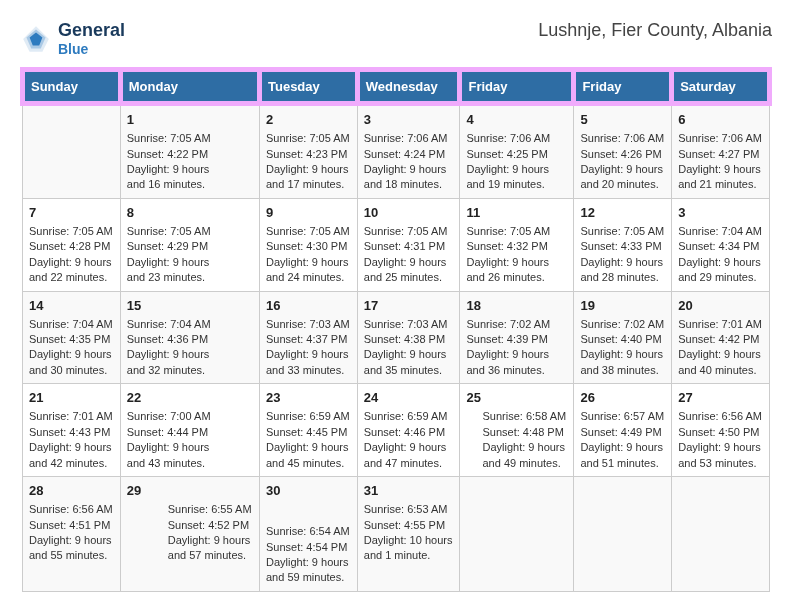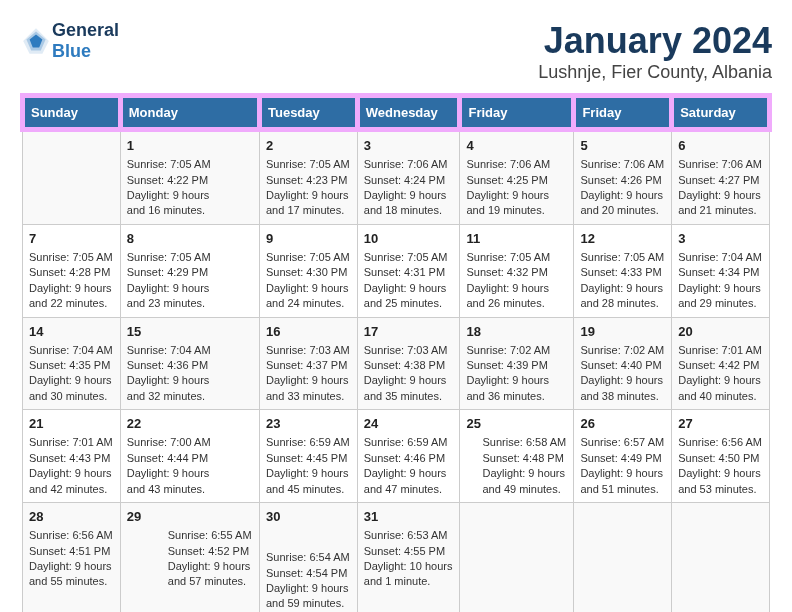--- a/index.html
+++ b/index.html
@@ -12,21 +12,21 @@
     }
     .header-area {
       display: flex;
       justify-content: space-between;
       align-items: flex-start;
       margin-bottom: 10px;
     }
     .logo {
       display: flex;
       align-items: center;
-      gap: 0;
+      gap: 6px;
     }
     .logo-icon {
       width: 32px;
       height: 32px;
     }
     .title-area {
       text-align: right;
     }
     .month-title {
       font-size: 36px;
@@ -88,25 +88,24 @@
 
 <div class="header-area">
   <div class="logo">
     <svg class="logo-icon" viewBox="0 0 40 40" xmlns="http://www.w3.org/2000/svg">
       <polygon points="20,4 36,20 28,36 12,36 4,20" fill="#2e7bbf" opacity="0.15"></polygon>
       <polygon points="20,8 32,18 26,32 14,32 8,18" fill="#2e7bbf" opacity="0.3"></polygon>
       <polygon points="20,12 28,18 24,28 16,28 12,18" fill="#2e7bbf"></polygon>
     </svg>
     <div>
       <div style="font-size:18px;font-weight:bold;color:#1a3a5c;">General</div>
-      <div style="font-size:18px;font-weight:bold;color:#2e7bbf;">Blue</div>
+      <div style="font-size:14px;font-weight:bold;color:#2e7bbf;">Blue</div>
     </div>
   </div>
   <div class="title-area">
-    <div class="month-title">January 2024</div>
     <div class="location-title">Lushnje, Fier County, Albania</div>
   </div>
 </div>
 
 <table>
   <thead>
     <tr>
     <th>Sunday</th>
         <th>Monday</th>
         <th>Tuesday</th>

